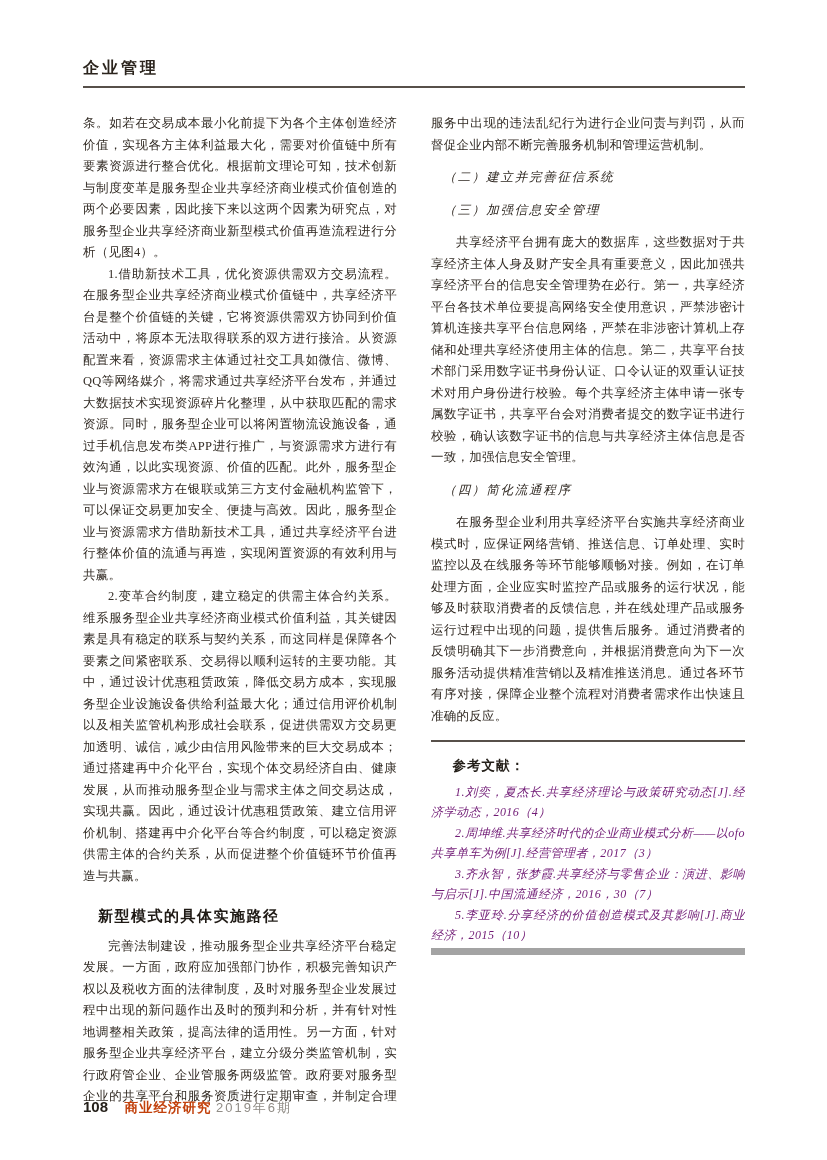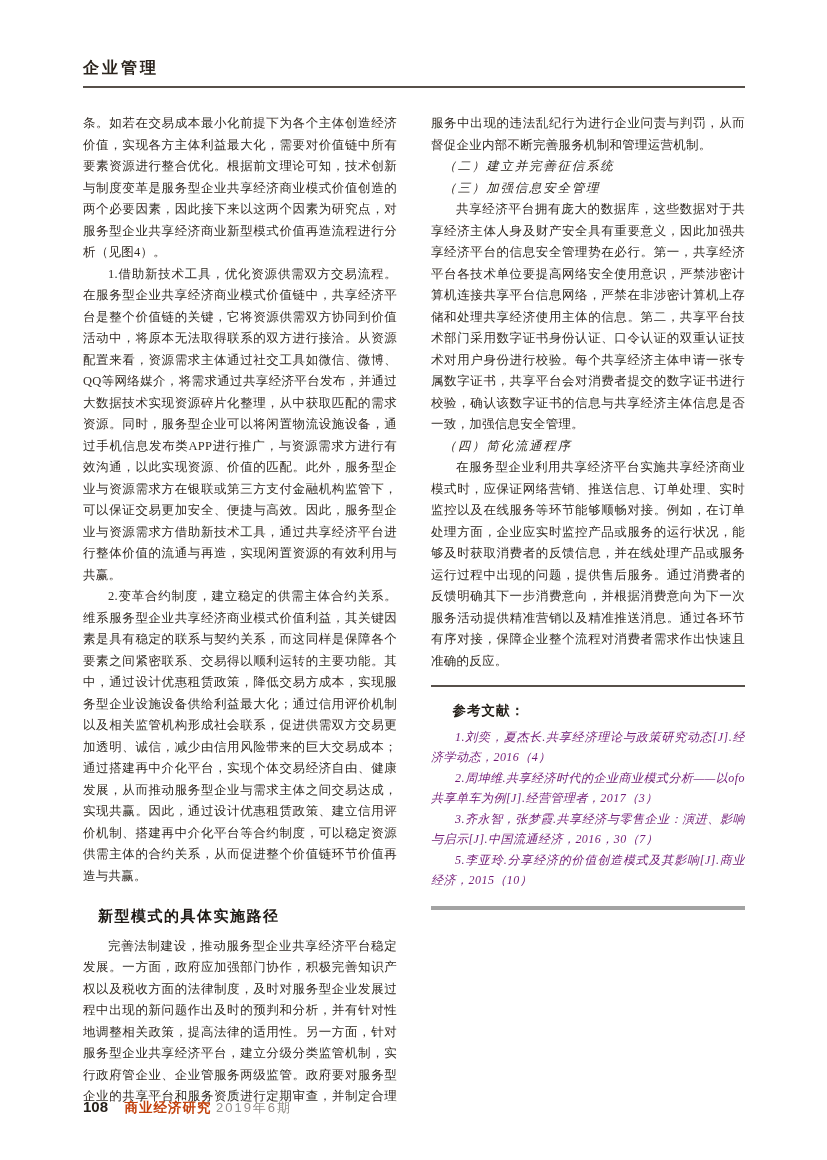--- a/index.html
+++ b/index.html
@@ -54,29 +54,29 @@
     font-size: 15px;
     color: #1f1a15;
     letter-spacing: 1.5px;
     margin: 18px 0 9px;
     text-indent: 1em;
   }
   .sub-heading {
     font-style: italic;
     letter-spacing: 0.14em;
     text-indent: 1em;
-    margin: 0 0;
+    margin: 11px 0;
     color: #2e2720;
   }
   
   .references {
     margin-top: 13px;
     border-top: 2px solid #57504a;
-    border-bottom: 4px solid #a3a3a3;
-    padding: 13px 0 15px;
+    border-bottom: 7px solid #a3a3a3;
+    padding: 13px 0 2px;
   }
   .ref-title {
     font-family: "Liberation Sans", "DejaVu Sans", sans-serif;
     font-weight: 700;
     font-size: 13.5px;
     color: #241f19;
     text-indent: 1.6em;
     margin: 0 0 5px;
     letter-spacing: 1px;
   }

